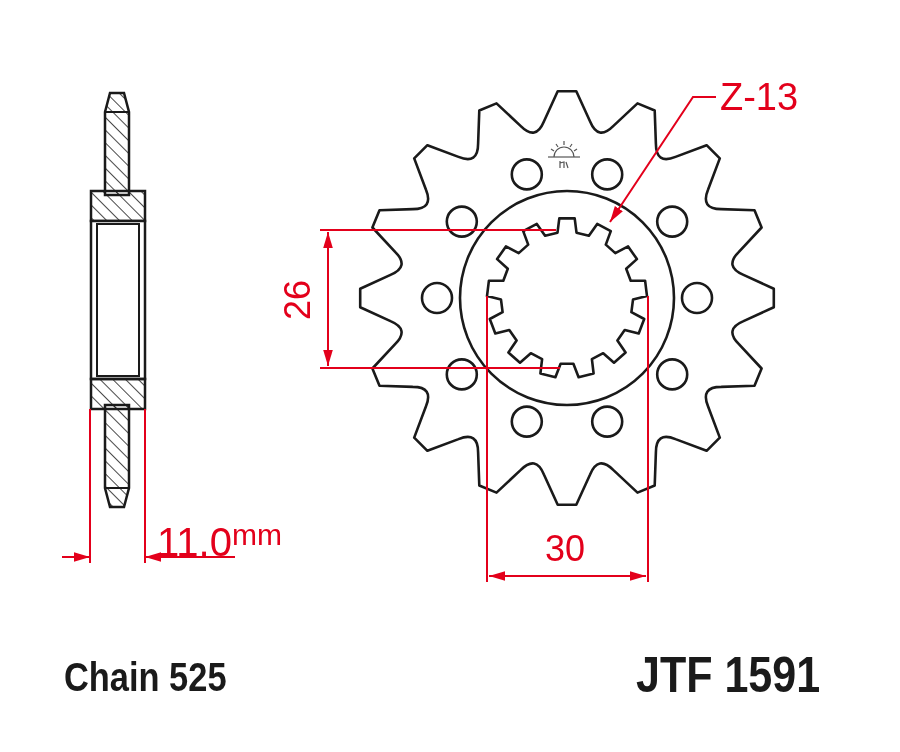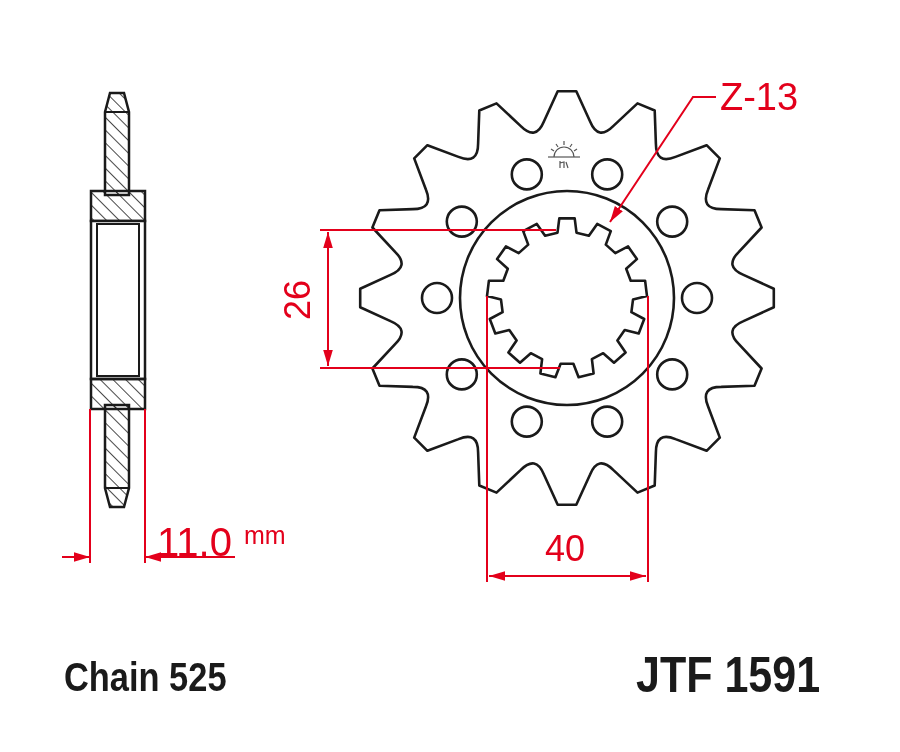--- a/index.html
+++ b/index.html
@@ -84,18 +84,18 @@
     <line x1="487" y1="296" x2="487" y2="582"></line>
     <line x1="648" y1="296" x2="648" y2="582"></line>
     <line x1="567" y1="576" x2="489" y2="576" marker-end="url(#arr)"></line>
     <line x1="567" y1="576" x2="646" y2="576" marker-end="url(#arr)"></line>
 
     <polyline points="716,97 693,97 610,222" marker-end="url(#arr)"></polyline>
   </g>
 </svg>
 
 <p class="lbl red-it" style="left:157px;top:508px;font-size:40px;line-height:44px;margin-top:12px;">11.0</p>
-<p class="lbl red-it" style="left:244px;top:520px;font-size:25px;line-height:30px;">mm</p>
+<p class="lbl red-it" style="left:232px;top:520px;font-size:30px;line-height:30px;">mm</p>
 <p class="lbl red-it" style="left:720px;top:76px;font-size:38px;line-height:42px;">Z-13</p>
 <p class="lbl red-it" style="left:278px;top:320px;font-size:36px;line-height:40px;transform:rotate(-90deg);transform-origin:left top;">26</p>
-<p class="lbl red-it" style="left:545px;top:529px;font-size:36px;line-height:40px;">40</p>
+<p class="lbl red-it" style="left:545px;top:529px;font-size:36px;line-height:40px;">30</p>
 <p class="lbl bold-b" style="left:64px;top:655px;font-size:40px;line-height:44px;">Chain 525</p>
 <p class="lbl bold-b" style="left:636px;top:648px;font-size:50px;line-height:54px;">JTF 1591</p>
 
 </body></html>

